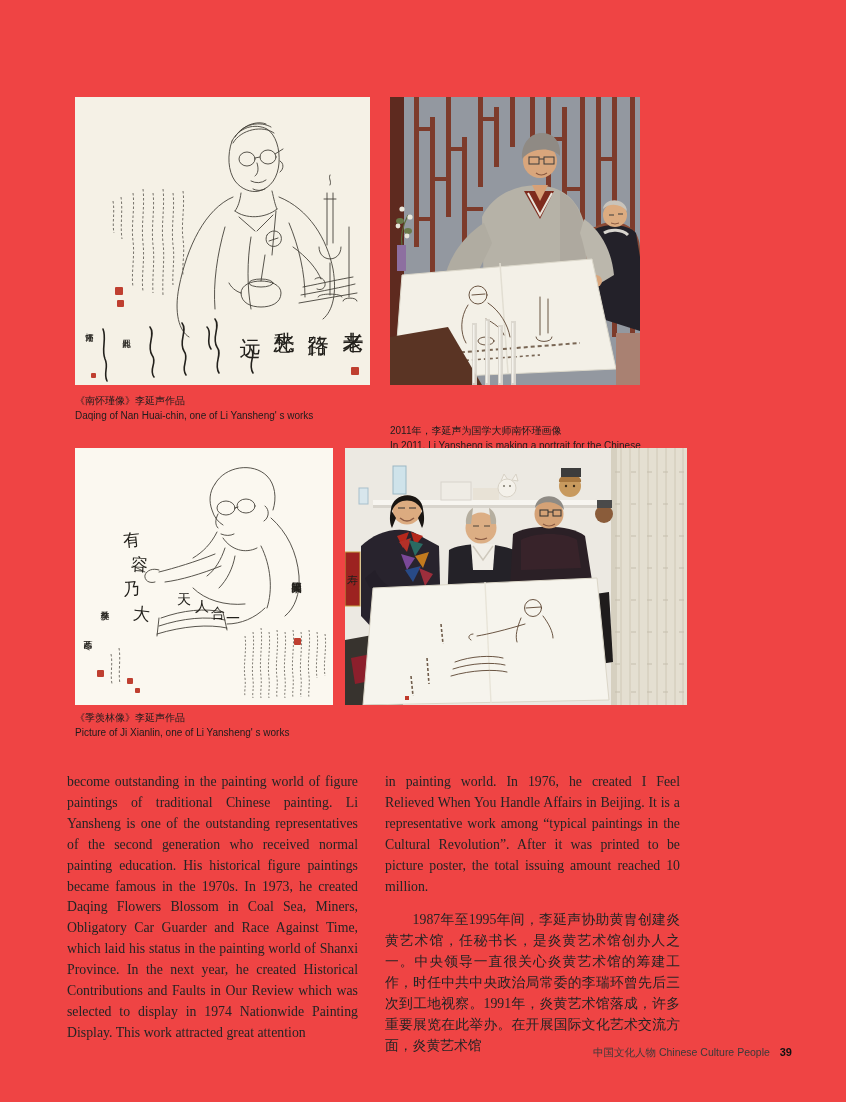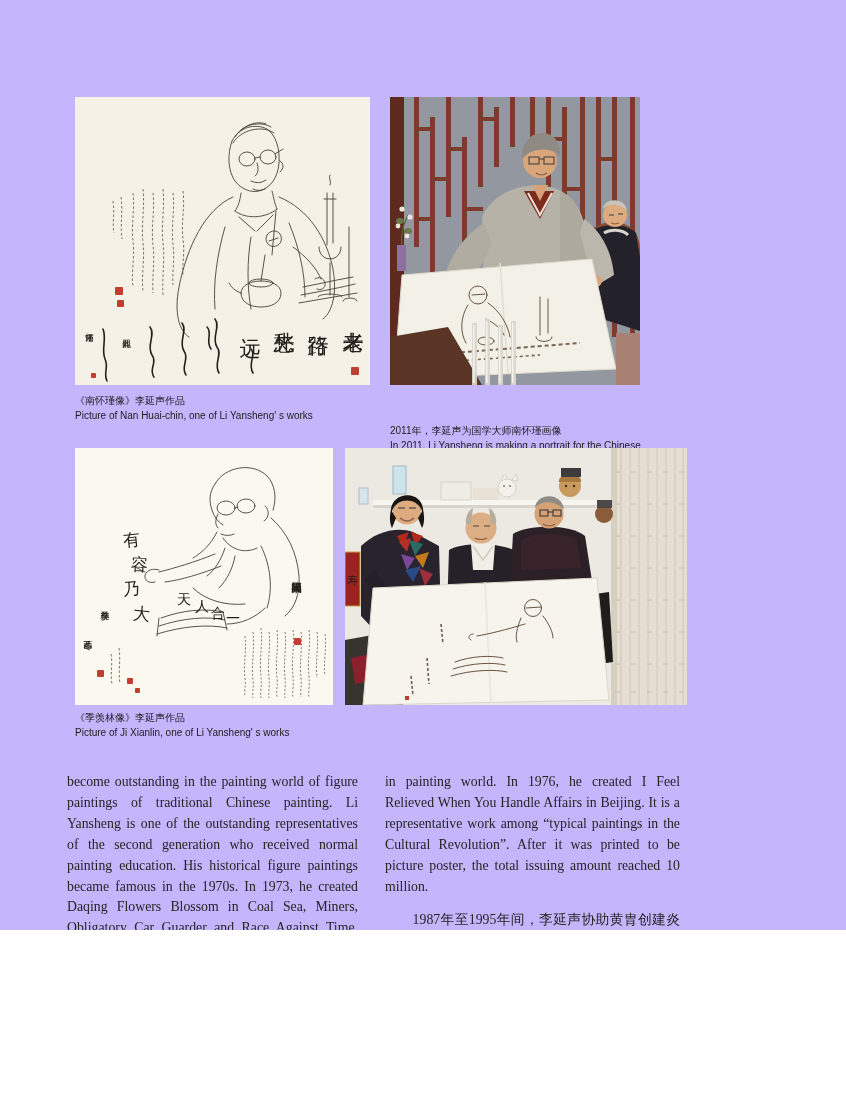--- a/index.html
+++ b/index.html
@@ -1,16 +1,16 @@
 <!DOCTYPE html>
 <html><head>
 <meta charset="utf-8">
 <style>
   html,body{margin:0;padding:0;background:#ffffff;}
-  .page{position:relative;width:846px;height:930px;background:#c4b5fd;overflow:hidden;
+  .page{position:relative;width:846px;height:1102px;background:#ef4444;overflow:hidden;
         font-family:"Liberation Sans",sans-serif;}
   .fig{position:absolute;}
   .fig svg{display:block;}
   .caption{position:absolute;font-size:10px;line-height:13.5px;color:#1c1c1c;
            font-family:"Liberation Sans",sans-serif;}
   .caption .cn{margin-bottom:1px;}
   .bodycol{position:absolute;font-family:"Liberation Serif","DejaVu Serif",serif;
            font-size:13.8px;line-height:20.9px;color:#242424;text-align:justify;}
   .bodycol p{margin:0;}
   .bodycol p.cnpara{margin-top:13px;text-indent:2em;}
@@ -226,21 +226,21 @@
         <rect x="83" y="228" width="1.5" height="58" fill="#f4f2ec"></rect>
         <rect x="96" y="224" width="1.5" height="62" fill="#f4f2ec"></rect>
         <rect x="109" y="230" width="1.5" height="56" fill="#f4f2ec"></rect>
         <rect x="122" y="226" width="1.5" height="60" fill="#f4f2ec"></rect>
       </g>
     </svg>
   </div>
 
   <div class="caption" style="left:75px;top:394px;width:300px;">
     <div class="cn">《南怀瑾像》李延声作品</div>
-    <div class="en">Picture of Nan Huai-chin, one of Li Yansheng' s works</div>
+    <div class="en">Daqing of Nan Huai-chin, one of Li Yansheng' s works</div>
   </div>
   <div class="caption" style="left:390px;top:382px;width:262px;margin-top:42px;">
     <div class="cn">2011年，李延声为国学大师南怀瑾画像</div>
     <div class="en">In 2011, Li Yansheng is making a portrait for the Chinese painting master--Nan Huai-chin</div>
   </div>
 
   <div class="fig" style="left:75px;top:448px;">
     <svg width="258" height="257" viewBox="0 0 258 257">
       <rect x="0" y="0" width="258" height="257" fill="#fbf8f0"></rect>
       <g class="sk">

